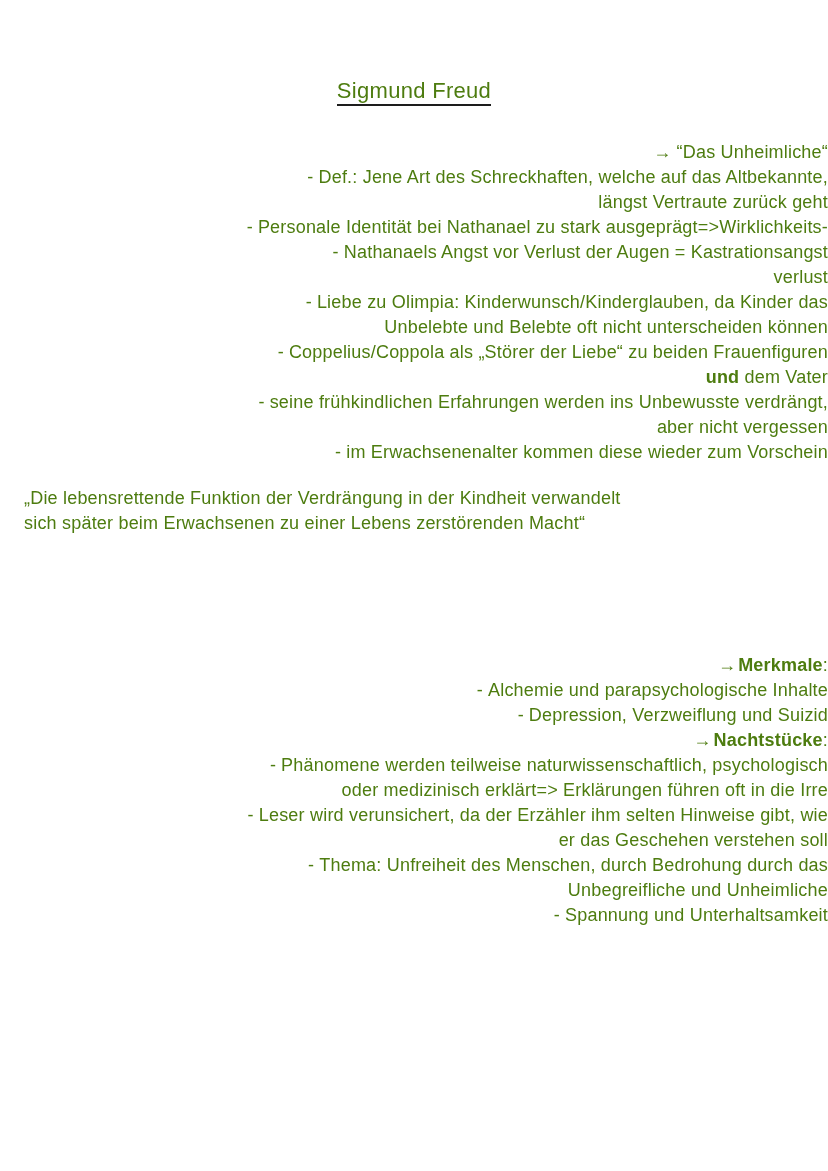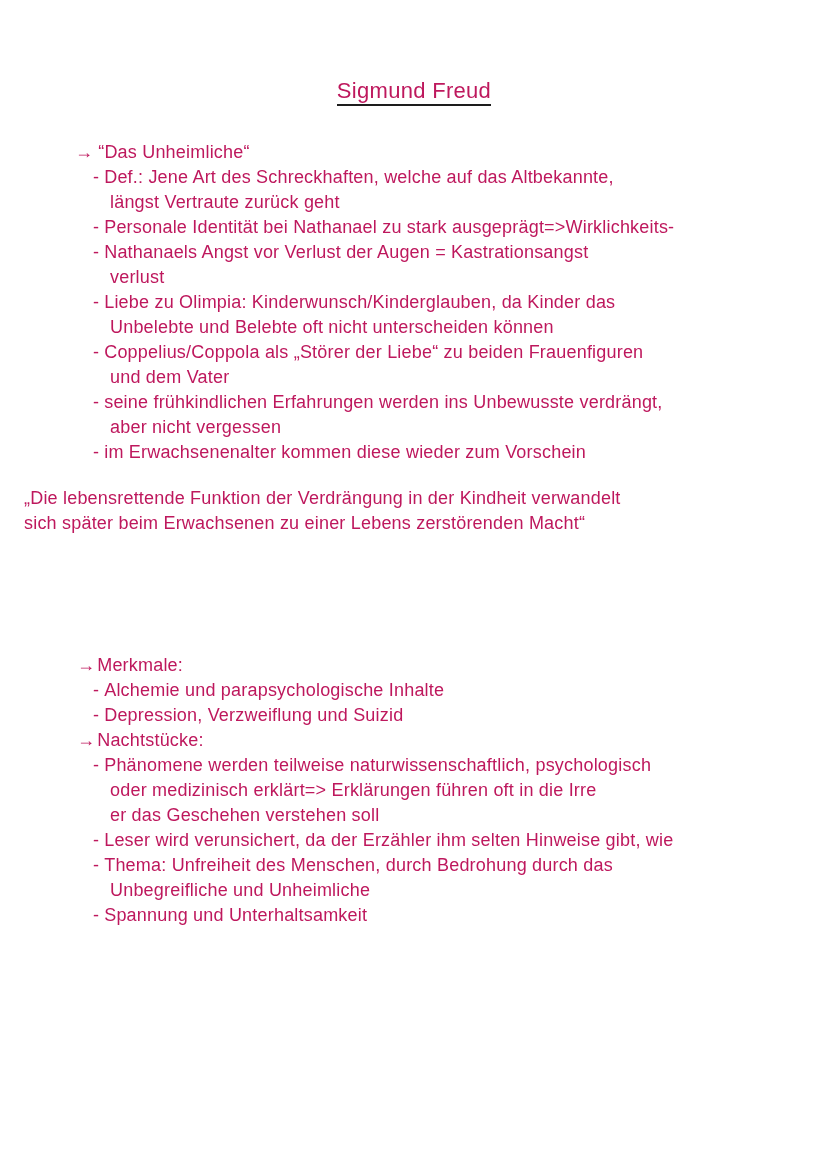--- a/index.html
+++ b/index.html
@@ -1,46 +1,46 @@
 <!DOCTYPE html>
 <html><head>
 <meta charset="utf-8">
 <style>
   html,body{margin:0;padding:0;background:#ffffff;}
   .page{
     position:relative;
     width:828px;height:1171px;
     background:#ffffff;
-    color:#be185d;
+    color:#4d7c0f;
     font-family:"Liberation Sans","DejaVu Sans",sans-serif;
     font-size:18px;
     letter-spacing:0.2px;
     overflow:hidden;
   }
   .heading{
     position:absolute;left:0;width:100%;
     text-align:center;
     font-size:22px;
     letter-spacing:0.3px;
     font-weight:400;
   }
   .heading .u{
     border-bottom:2px solid #1d1d1d;
     padding-bottom:1px;
   }
-  .block{position:absolute;left:0;width:100%;}
+  .block{position:absolute;left:0;width:100%;text-align:right;}
   .line{line-height:25px;height:25px;white-space:nowrap;}
   .line.arrow{padding-left:75px;}
   .line.arrowb{padding-left:77px;}
   .line.dash{padding-left:93px;}
   .line.cont{padding-left:110px;}
   .mk-arrow{margin-right:5px;}
   .arrowb .mk-arrow{margin-right:2px;}
   .mk-dash{margin-right:5px;}
-  .bold{font-weight:400;}
+  .bold{font-weight:700;}
   .quote{text-align:left;margin-left:24px;}
   .qline{line-height:25px;height:25px;}
 </style>
 </head>
 <body>
 
 <div class="page">
 
   <div class="heading" style="top:78px">
     <span class="u">Sigmund Freud</span>
@@ -106,25 +106,25 @@
     </div>
     <div class="line arrowb">
       <span class="mk-arrow">→</span><span class="bold">Nachtstücke</span><span>:</span>
     </div>
     <div class="line dash">
       <span class="mk-dash">-</span><span>Phänomene werden teilweise naturwissenschaftlich, psychologisch</span>
     </div>
     <div class="line cont">
       <span>oder medizinisch erklärt=&gt; Erklärungen führen oft in die Irre</span>
     </div>
+    <div class="line dash">
+      <span class="mk-dash">-</span><span>Leser wird verunsichert, da der Erzähler ihm selten Hinweise gibt, wie</span>
+    </div>
     <div class="line cont">
       <span>er das Geschehen verstehen soll</span>
-    </div>
-    <div class="line dash">
-      <span class="mk-dash">-</span><span>Leser wird verunsichert, da der Erzähler ihm selten Hinweise gibt, wie</span>
     </div>
     <div class="line dash">
       <span class="mk-dash">-</span><span>Thema: Unfreiheit des Menschen, durch Bedrohung durch das</span>
     </div>
     <div class="line cont">
       <span>Unbegreifliche und Unheimliche</span>
     </div>
     <div class="line dash">
       <span class="mk-dash">-</span><span>Spannung und Unterhaltsamkeit</span>
     </div>

